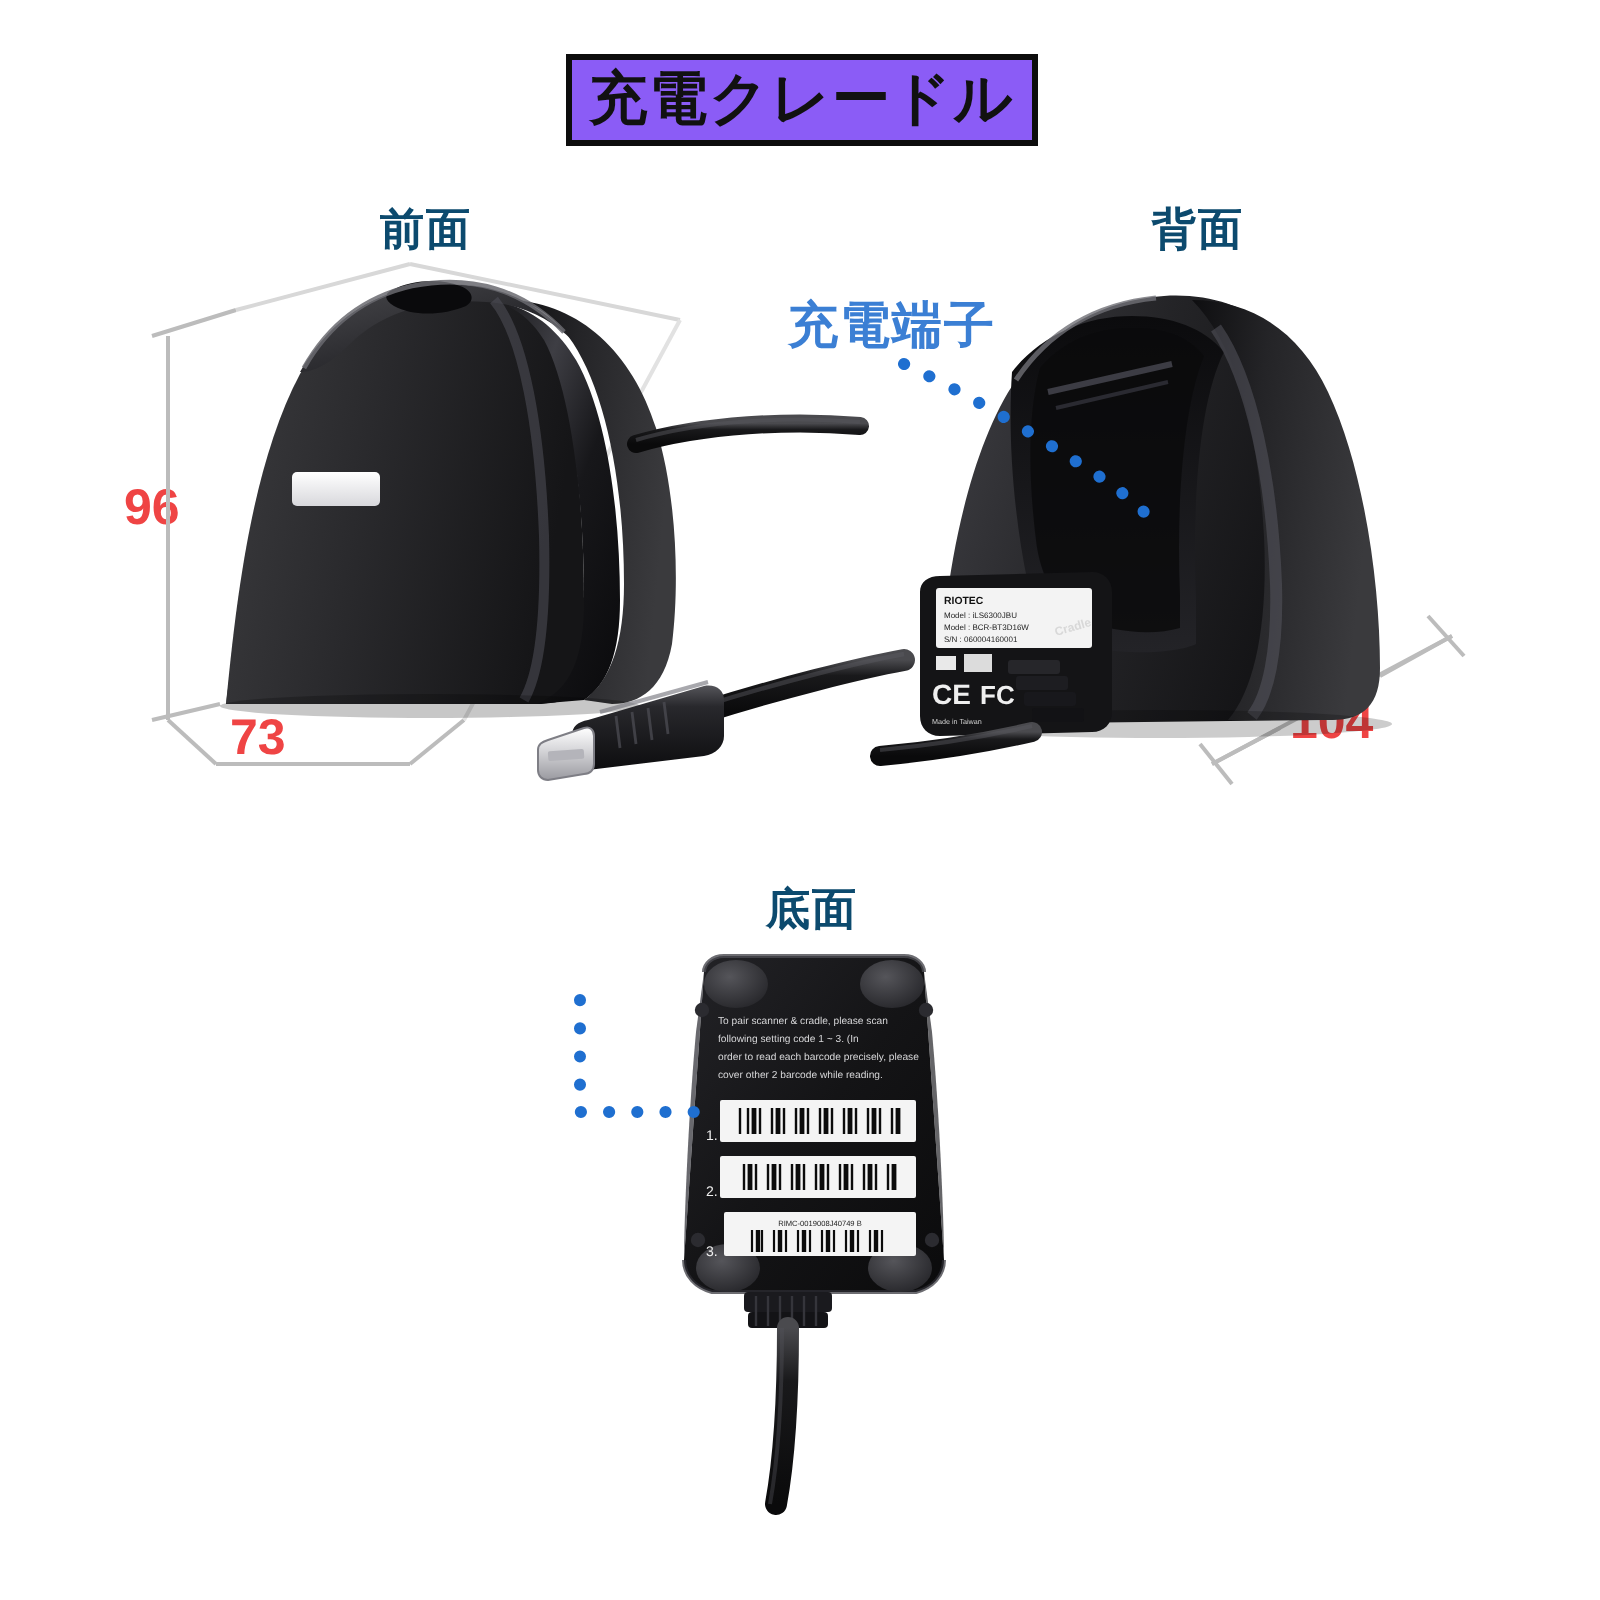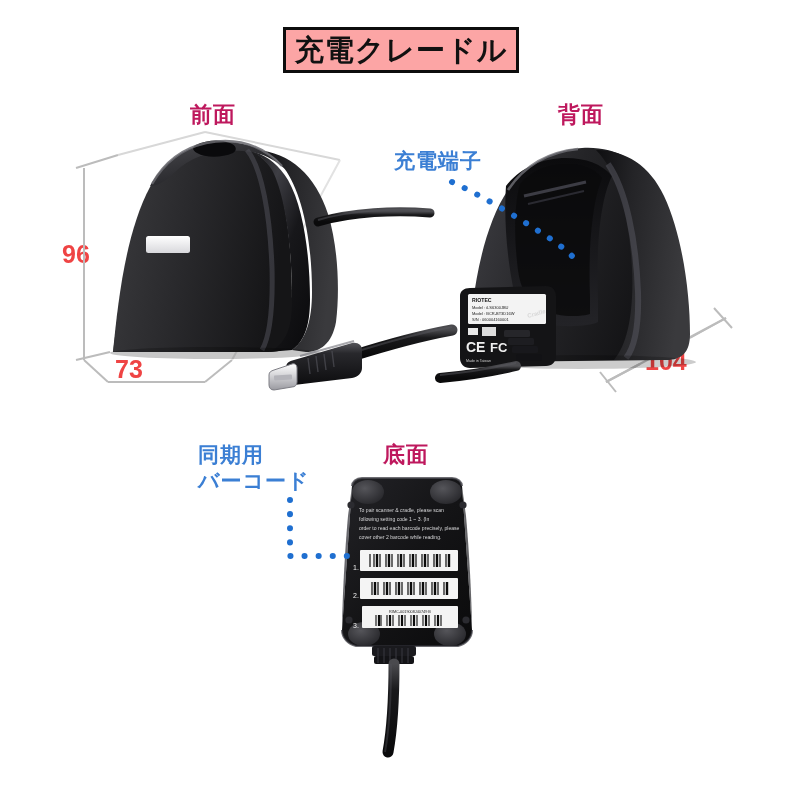--- a/index.html
+++ b/index.html
@@ -16,48 +16,48 @@
     background: #ffffff;
   }
 
   
   .title-box {
     position: absolute;
     left: 283px; top: 27px;
     width: 236px; height: 46px;
     border: 3px solid #0d0d0d;
     display: flex; align-items: center; justify-content: center;
-    background: #fca5a5;
+    background: #8b5cf6;
   }
   .title-text {
     font-size: 29px;
     font-weight: bold;
     color: #111111;
     letter-spacing: 1px;
     line-height: 1;
   }
 
   
   .view-label {
     position: absolute;
     font-size: 22px;
     font-weight: bold;
-    color: #be185d;
+    color: #0c4a6e;
     letter-spacing: 1px;
     white-space: nowrap;
     text-align: right;
   }
   #label-front { left: 190px; top: 100px; }
-  #label-back  { left: 558px; top: 100px; font-family: Liberation Serif, serif; }
+  #label-back  { left: 576px; top: 100px; font-family: Liberation Serif, serif; }
   #label-bottom{ left: 383px; top: 440px; font-family: Liberation Mono, monospace; }
 
   
   .callout {
     position: absolute;
-    font-size: 21px;
+    font-size: 25px;
     font-weight: bold;
     color: #3b7fd4;
     letter-spacing: 1px;
     white-space: nowrap;
     line-height: 1.25;
   }
   #callout-terminal { left: 394px; top: 148px; }
   #callout-sync { left: 198px; top: 442px; }
 
   
@@ -82,24 +82,20 @@
 
   <div class="title-box">
     <span class="title-text">充電クレードル</span>
   </div>
 
   <div class="view-label" id="label-front">前面</div>
   <div class="view-label" id="label-back">背面</div>
   <div class="view-label" id="label-bottom">底面</div>
 
   <div class="callout" id="callout-terminal">充電端子</div>
-  <div class="callout" id="callout-sync">
-    <div>同期用</div>
-    <div>バーコード</div>
-  </div>
 
   <div class="dim-text" id="dim-h">96</div>
   <div class="dim-text" id="dim-w">73</div>
   <div class="dim-text" id="dim-d">104</div>
 
   <svg id="art" viewBox="0 0 800 800">
     <defs>
 
       <linearGradient id="gFrontLeft" x1="0" y1="0" x2="1" y2="0.2">
         <stop offset="0%" stop-color="#3b3b3e"></stop>

